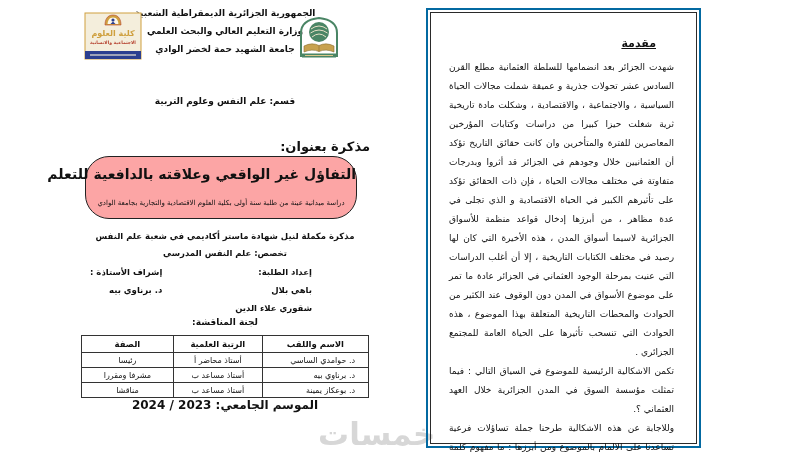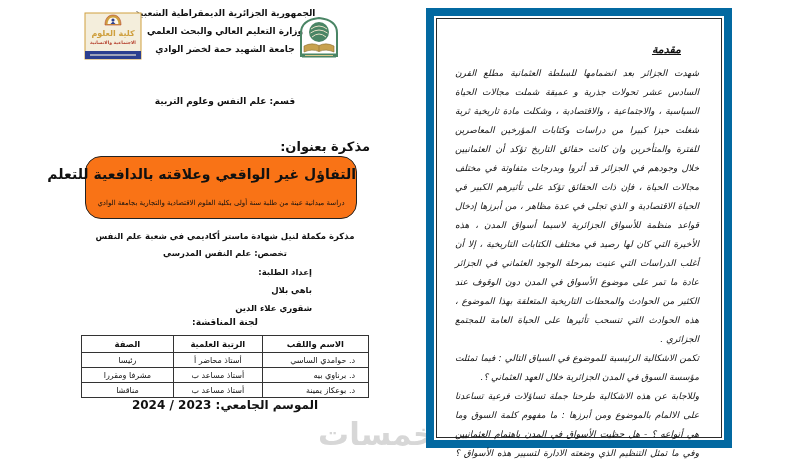--- a/index.html
+++ b/index.html
@@ -27,21 +27,21 @@
   .lp-dept { top:96px; }
 
   .logo { position:absolute; }
   .logo-faculty { left:4px; top:12px; width:58px; height:50px; }
   .logo-univ { right:26px; top:15px; width:50px; height:44px; }
 
   .memo-label { position:absolute; top:139px; right:0; font-weight:bold; font-size:13px; }
 
   .title-box {
     position:absolute; top:156px; left:5px; width:272px; height:63px;
-    border:1.2px solid #222; border-radius:16px; text-align:center; background:#f97316;
+    border:1.2px solid #222; border-radius:24px; text-align:center; background:#fca5a5;
   }
   .title-main { margin-top:9px; font-size:14px; font-weight:bold; white-space:nowrap; }
   .title-sub { margin-top:17px; font-size:7px; }
 
   .degree-line { top:231px; font-size:8.5px; }
   .spec-line { top:248px; font-size:8.5px; }
 
   .students-block { position:absolute; top:263px; right:58px; text-align:right; font-size:8.5px; font-weight:bold; }
   .students-block div { line-height:18px; }
   .supervisor-block { position:absolute; top:263px; left:10px; text-align:right; font-size:8.5px; font-weight:bold; }
@@ -58,22 +58,22 @@
   }
   table.committee th { font-weight:bold; height:17px; font-size:8.5px;margin-top:23px; }
   table.committee td { height:15px; }
   table.committee td.name-cell { text-align:right; padding-right:13px; }
   col.c-name { width:37%; } col.c-rank { width:31%; } col.c-role { width:32%; }
 
   .year-line { top:398px; font-size:12px; }
 
   
   .right-page {
-    position:absolute; left:426px; top:8px; width:306px; height:440px;
-    border:8px solid #0369a1; z-index:2; background:transparent;font-style:italic;
+    position:absolute; left:426px; top:8px; width:275px; height:440px;
+    border:2px solid #0369a1; z-index:2; background:transparent;
   }
   .right-page-inner {
     position:absolute; inset:2px; border:1px solid #2a2a2a;
     padding:14px 22px 0 18px;
   }
   .intro-heading {
     font-size:11px; font-weight:bold; text-decoration:underline;
     text-align:right; margin:10px 18px 8px 0;
   }
   .intro-body p {
@@ -130,20 +130,24 @@
 
     <div class="lp-line degree-line">مذكرة مكملة لنيل شهادة ماستر أكاديمي في شعبة علم النفس</div>
     <div class="lp-line spec-line">تخصص: علم النفس المدرسي</div>
 
     <div class="students-block">
       <div>إعداد الطلبة:</div>
       <div>باهي بلال</div>
       <div>شقوري علاء الدين</div>
     </div>
 
+    <div class="supervisor-block">
+      <div>إشراف الأستاذة :</div>
+      <div>د. برناوي بيه</div>
+    </div>
 
     <div class="lp-line committee-heading">لجنة المناقشة:</div>
 
     <table class="committee" dir="rtl">
       <colgroup>
           <col class="c-name">
           <col class="c-rank">
           <col class="c-role">
         </colgroup>
       <thead>

